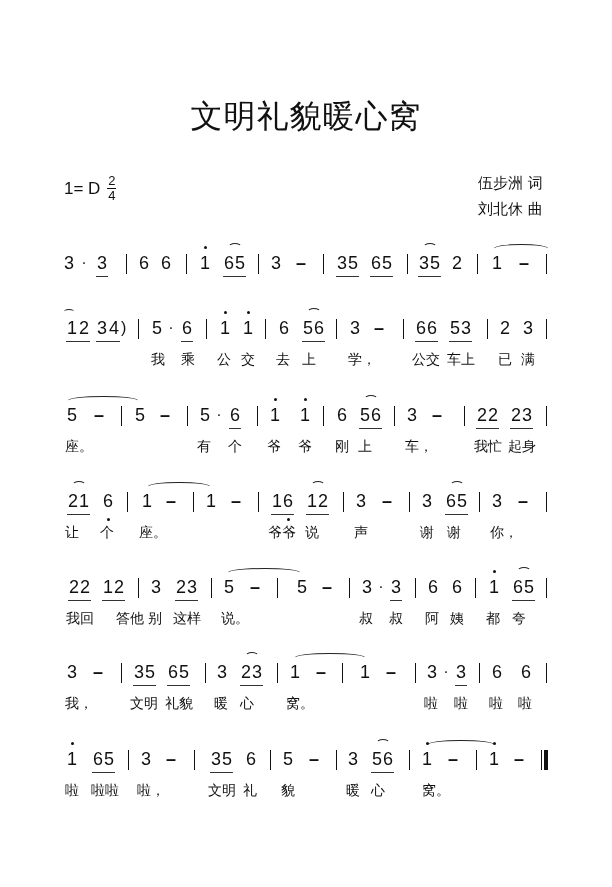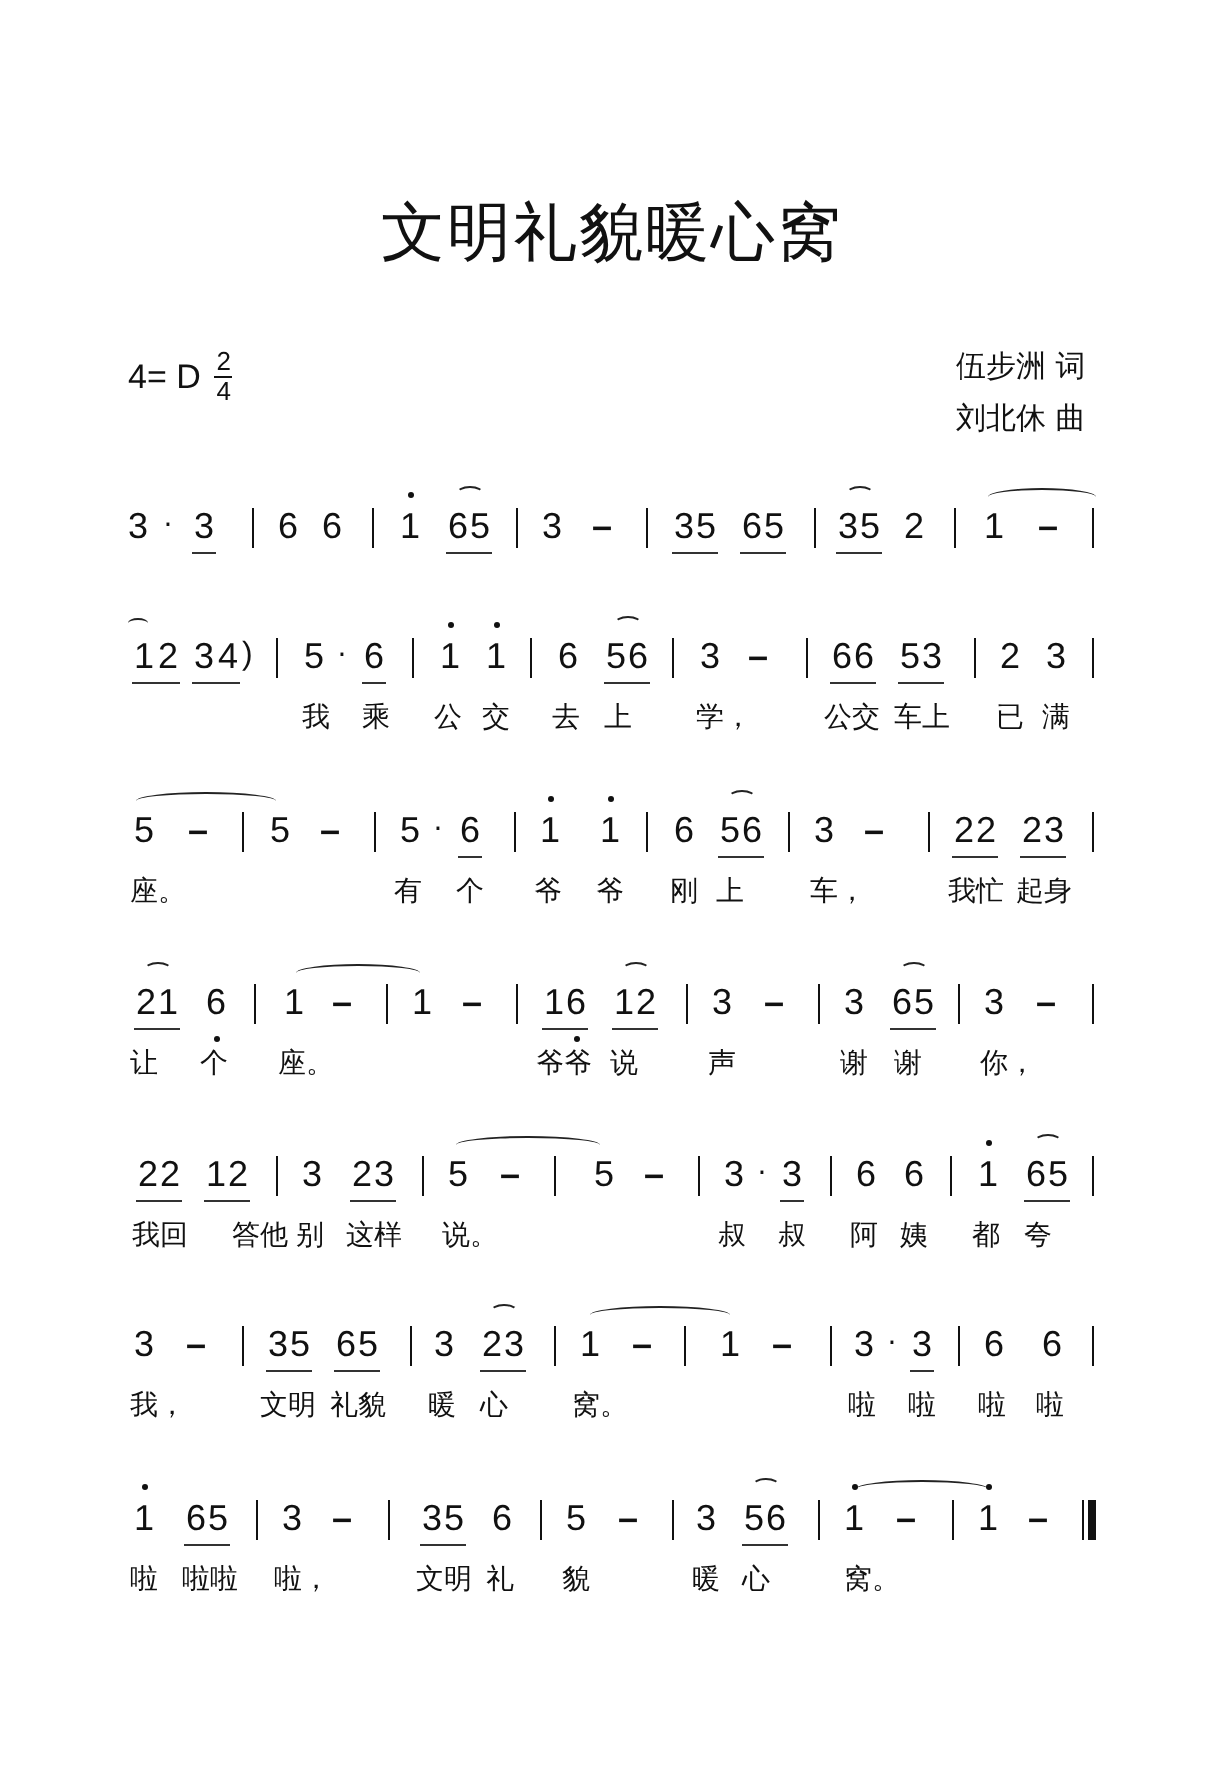--- a/index.html
+++ b/index.html
@@ -30,21 +30,21 @@
   .paren { position: absolute; top: 0; font-family: "Liberation Sans", sans-serif; font-size: 16px; line-height: 20px; }
   .final1 { position: absolute; top: 1px; width: 1px; height: 20px; background: #111; }
   .final2 { position: absolute; top: 1px; width: 4px; height: 20px; background: #111; }
 </style>
 </head>
 <body>
 
 <div class="title">文明礼貌暖心窝</div>
 
 <div class="key">
-  <span>4= D</span>
+  <span>1= D</span>
   <span class="frac">
     <span>2</span>
     <span class="bar"></span>
     <span>4</span>
   </span>
 </div>
 
 <div class="credits">
   <div>伍步洲 词</div>
   <div>刘北休 曲</div>

